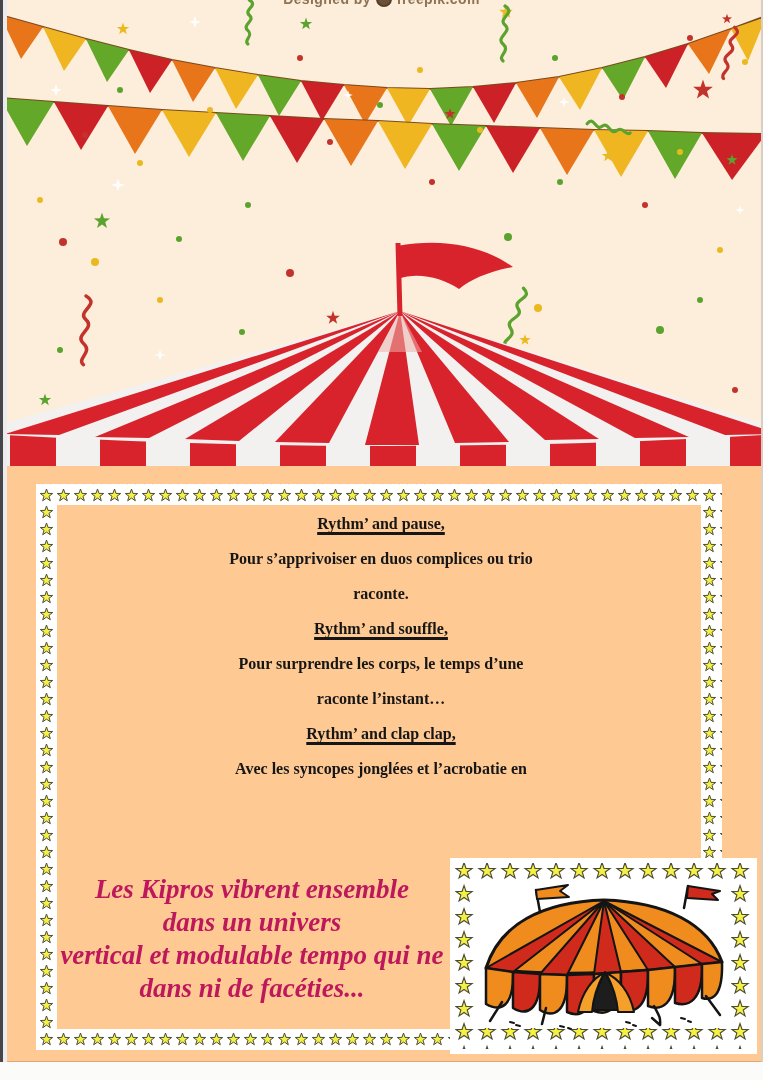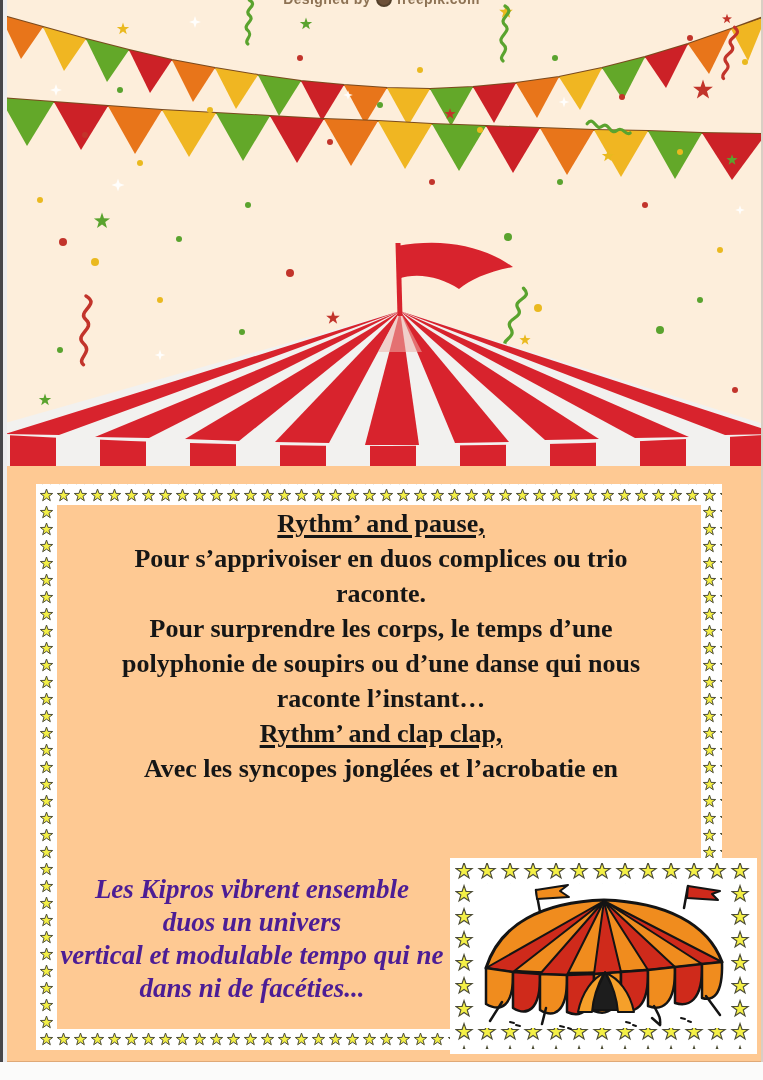--- a/index.html
+++ b/index.html
@@ -10,25 +10,25 @@
   .hero svg{position:absolute;left:0;top:0;}
   .watermark{position:absolute;top:-9px;left:0;right:0;text-align:center;z-index:6;
              font-family:"Liberation Sans","DejaVu Sans",sans-serif;font-weight:bold;
              font-size:14px;color:#8d7254;letter-spacing:.4px;}
   .logo-dot{display:inline-block;width:12px;height:12px;border-radius:50%;
             background:#6d5038;border:2px solid #53402b;vertical-align:-3px;margin:0 5px;}
   
   .lower{position:absolute;left:0;top:466px;width:763px;height:596px;background:#fec993;}
   .star-frame{position:absolute;left:36px;top:18px;width:686px;height:566px;}
   .main-text{position:absolute;left:57px;top:40px;width:648px;text-align:center;
-             font-size:26px;font-weight:bold;color:#161616;line-height:35px;}
+             font-size:16px;font-weight:bold;color:#161616;line-height:35px;}
   .main-text .heading{text-decoration:underline;text-decoration-thickness:2.5px;text-underline-offset:3px;}
   .main-text .bline{white-space:nowrap;}
   .tagline{position:absolute;left:46px;top:407px;width:412px;text-align:center;
-           font-style:italic;font-weight:bold;font-size:27px;line-height:33px;color:#4c1d95;}
+           font-style:italic;font-weight:bold;font-size:27px;line-height:33px;color:#be185d;}
   .tagline div{white-space:nowrap;}
   .drawing-box{position:absolute;left:450px;top:392px;width:307px;height:196px;}
   
   .edge-l{position:absolute;left:0;top:0;width:3px;height:1062px;background:#46464a;z-index:9;}
   .edge-l2{position:absolute;left:3px;top:0;width:4px;height:1062px;background:#ececee;z-index:9;}
   .edge-r{position:absolute;right:0;top:0;width:2px;height:1062px;background:#d8cfc4;z-index:9;}
   .bottom-line{position:absolute;left:0;top:1061px;width:763px;height:1px;background:#dfa977;}
   .bottom-strip{position:absolute;left:0;top:1062px;width:763px;height:18px;background:#fbfbfa;}
 </style>
 </head>
@@ -200,30 +200,30 @@
         <rect x="0" y="545" width="686" height="21" fill="url(#starpat)"></rect>
         <rect x="0" y="0" width="21" height="566" fill="url(#starpat)"></rect>
         <rect x="665" y="0" width="21" height="566" fill="url(#starpat)"></rect>
       </svg>
     </div>
 
     <div class="main-text">
       <div class="heading">Rythm’ and pause,</div>
       <div class="bline">Pour s’apprivoiser en duos complices ou trio</div>
       <div class="bline">raconte.</div>
+      <div class="heading">Rythm’ and souffle,</div>
       <div class="bline">Pour surprendre les corps, le temps d’une</div>
-      <div class="bline">polyphonie de soupirs ou d’une danse qui nous</div>
       <div class="bline">raconte l’instant…</div>
       <div class="heading">Rythm’ and clap clap,</div>
       <div class="bline">Avec les syncopes jonglées et l’acrobatie en</div>
     </div>
 
     <div class="tagline">
       <div>Les Kipros vibrent ensemble</div>
-      <div>duos un univers</div>
+      <div>dans un univers</div>
       <div>vertical et modulable tempo qui ne</div>
       <div>dans ni de facéties...</div>
     </div>
 
     <div class="drawing-box">
       <svg width="307" height="196" viewBox="0 0 307 196">
         <defs>
           <path id="star17b" d="M8.5,2 L10.03,6.4 L14.68,6.49 L10.97,9.3 L12.32,13.76 L8.5,11.1 L4.68,13.76 L6.03,9.3 L2.32,6.49 L6.97,6.4 Z"></path>
           <pattern id="starpat2" width="23" height="23" patternUnits="userSpaceOnUse" patternTransform="translate(3,2)">
             <rect x="-4" y="-4" width="31" height="31" fill="#ffffff"></rect>

